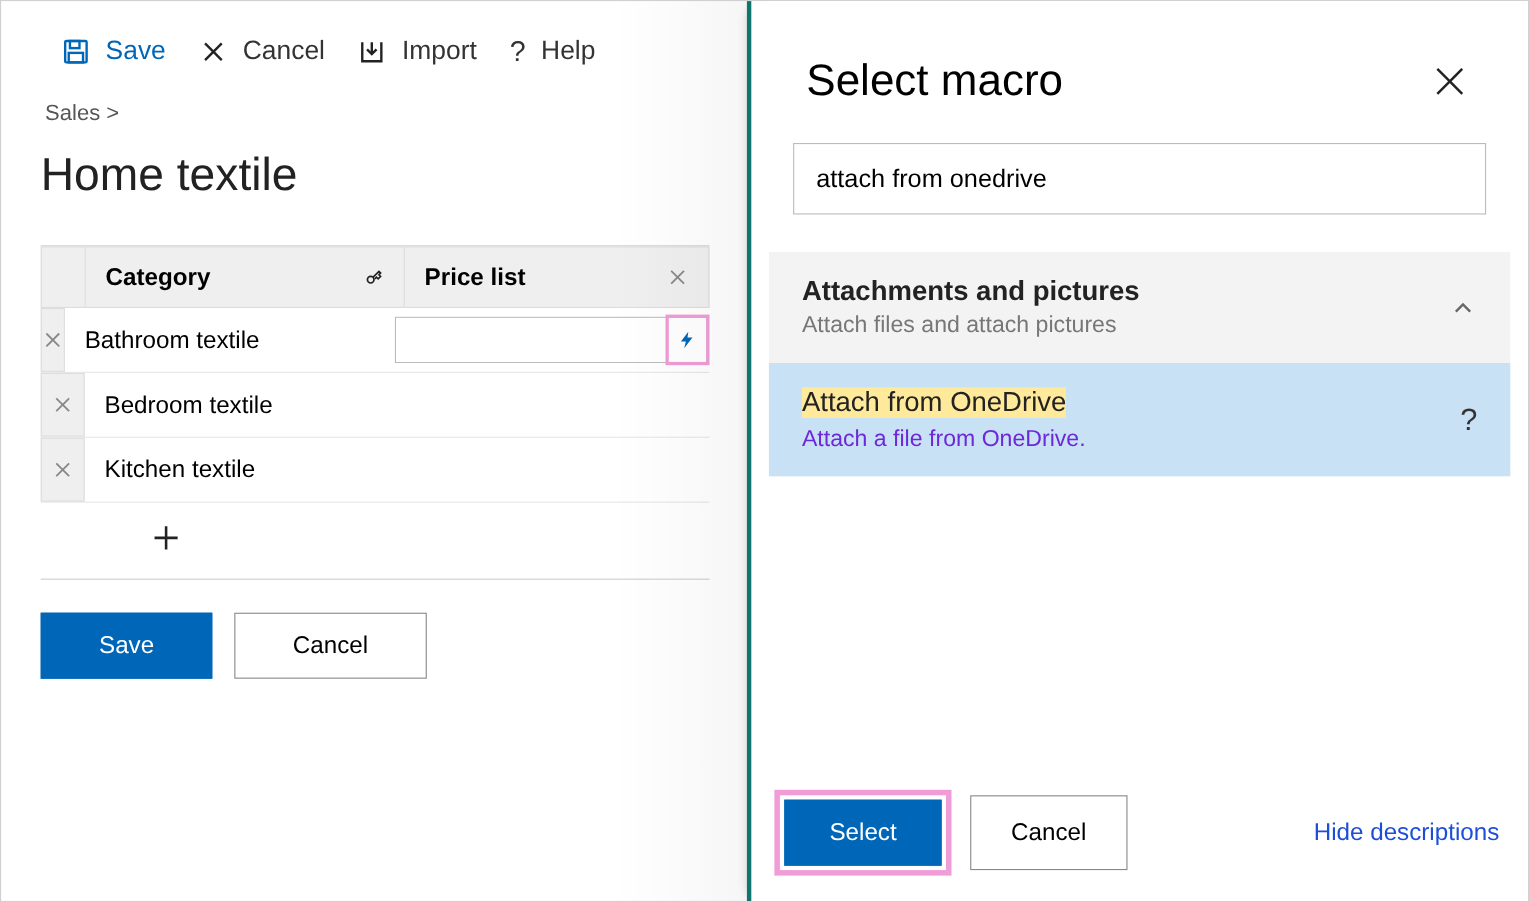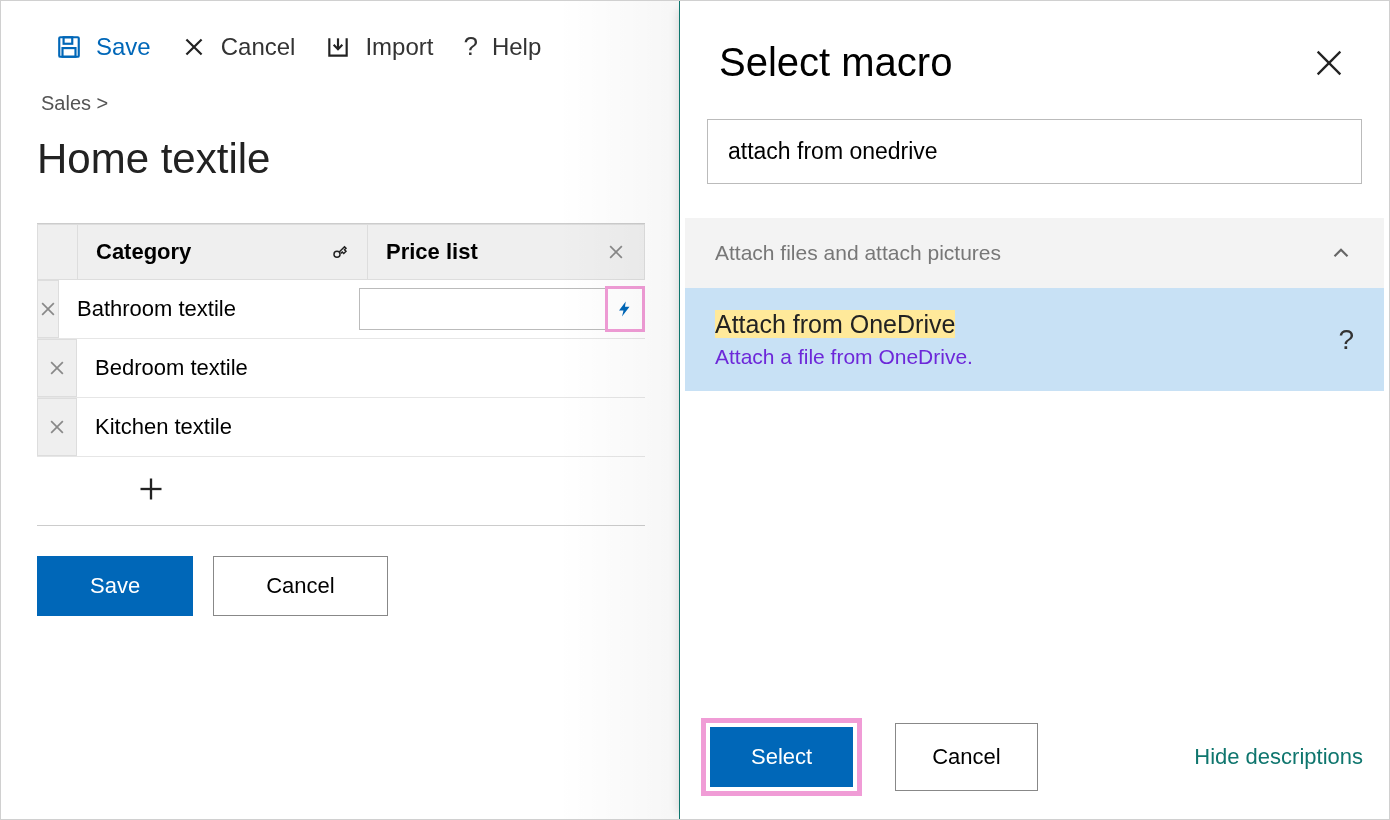--- a/index.html
+++ b/index.html
@@ -32,42 +32,42 @@
   .bolt-btn { width: 34px; background: #fff; display: flex; align-items: center; justify-content: center; cursor: pointer; }
   .bolt-highlight { outline: 3px solid #f09cd6; }
   .add-row { padding: 18px 0 18px 100px; }
   .plus-icon { width: 28px; height: 28px; cursor: pointer; }
 
   .btn-row { display: flex; gap: 20px; padding: 30px 36px; }
   .btn { padding: 16px 52px; font-size: 22px; cursor: pointer; border: 1px solid #888; background: #fff; }
   .btn.primary { background: #0067b8; color: #fff; border-color: #0067b8; }
 
   
-  .panel { position: absolute; right: 0; top: 0; width: 710px; height: 820px; background: #fff; border-left: 1px solid #0f766e; box-shadow: -8px 0 10px -8px rgba(0,0,0,0.15); padding: 5px; }
+  .panel { position: absolute; right: 0; top: 0; width: 710px; height: 820px; background: #fff; border-left: 4px solid #0f766e; box-shadow: -8px 0 10px -8px rgba(0,0,0,0.15); padding: 16px; }
   .panel-head { display: flex; align-items: center; justify-content: space-between; padding: 34px 38px 24px 34px; }
   .panel-title { font-size: 40px; font-weight: 400; }
   .close-x { width: 34px; height: 34px; cursor: pointer; }
   .search-box { margin: 10px 22px 34px 22px; }
   .search-box input { width: 100%; border: 1px solid #bbb; padding: 18px 20px; font-size: 23px; }
 
   .group-head { background: #f3f3f3; padding: 22px 30px; display: flex; align-items: center; justify-content: space-between; cursor: pointer; }
   .group-head .gh-left .gh-title { font-size: 25px; font-weight: 700; color: #222; margin-bottom: 4px; }
   .group-head .gh-left .gh-desc { font-size: 21px; color: #777; }
   .chevron { width: 26px; height: 26px; }
 
   .macro-item { background: #c8e1f5; padding: 22px 30px; display: flex; align-items: center; justify-content: space-between; cursor: pointer; }
   .macro-item .mi-title { font-size: 25px; font-weight: 400; color: #222; margin-bottom: 6px; }
   .macro-item .mi-title .hl { background: #ffe99a; }
   .macro-item .mi-desc { font-size: 21px; color: #6d28d9; }
   .help-q { font-size: 28px; color: #333; cursor: pointer; }
 
   .panel-footer { position: absolute; bottom: 0; left: 0; right: 0; display: flex; align-items: center; justify-content: space-between; padding: 26px 26px 30px 26px; }
-  .pf-left { display: flex; gap: 38px; }
+  .pf-left { display: flex; gap: 22px; }
   .select-highlight { outline: 5px solid #f09cd6; padding: 4px; display: inline-block; }
-  .link { color: #0f766e; font-size: 22px; cursor: pointer; }
+  .link { color: #1d4ed8; font-size: 22px; cursor: pointer; }
   .x-icon { width: 20px; height: 20px; }
 
   .shade { position: absolute; left: 0; top: 0; width: 695px; height: 820px; background: linear-gradient(to right, rgba(255,255,255,0) 80%, rgba(0,0,0,0.04)); pointer-events: none; }
 </style>
 </head>
 <body>
 
 <div class="main">
 
   <div class="toolbar">
@@ -196,20 +196,21 @@
         <line x1="20" y1="4" x2="4" y2="20"></line>
       </svg>
   </div>
 
   <div class="search-box">
     <input type="text" value="attach from onedrive" style="">
   </div>
 
   <div class="group-head">
     <div class="gh-left">
+      <div class="gh-title">Attachments and pictures</div>
       <div class="gh-desc">Attach files and attach pictures</div>
     </div>
     <svg class="chevron" viewBox="0 0 24 24" fill="none" stroke="#666" stroke-width="2">
         <polyline points="6 15 12 9 18 15"></polyline>
       </svg>
   </div>
 
   <div class="macro-item">
     <div>
       <div class="mi-title"><span class="hl">Attach from OneDrive</span></div>

